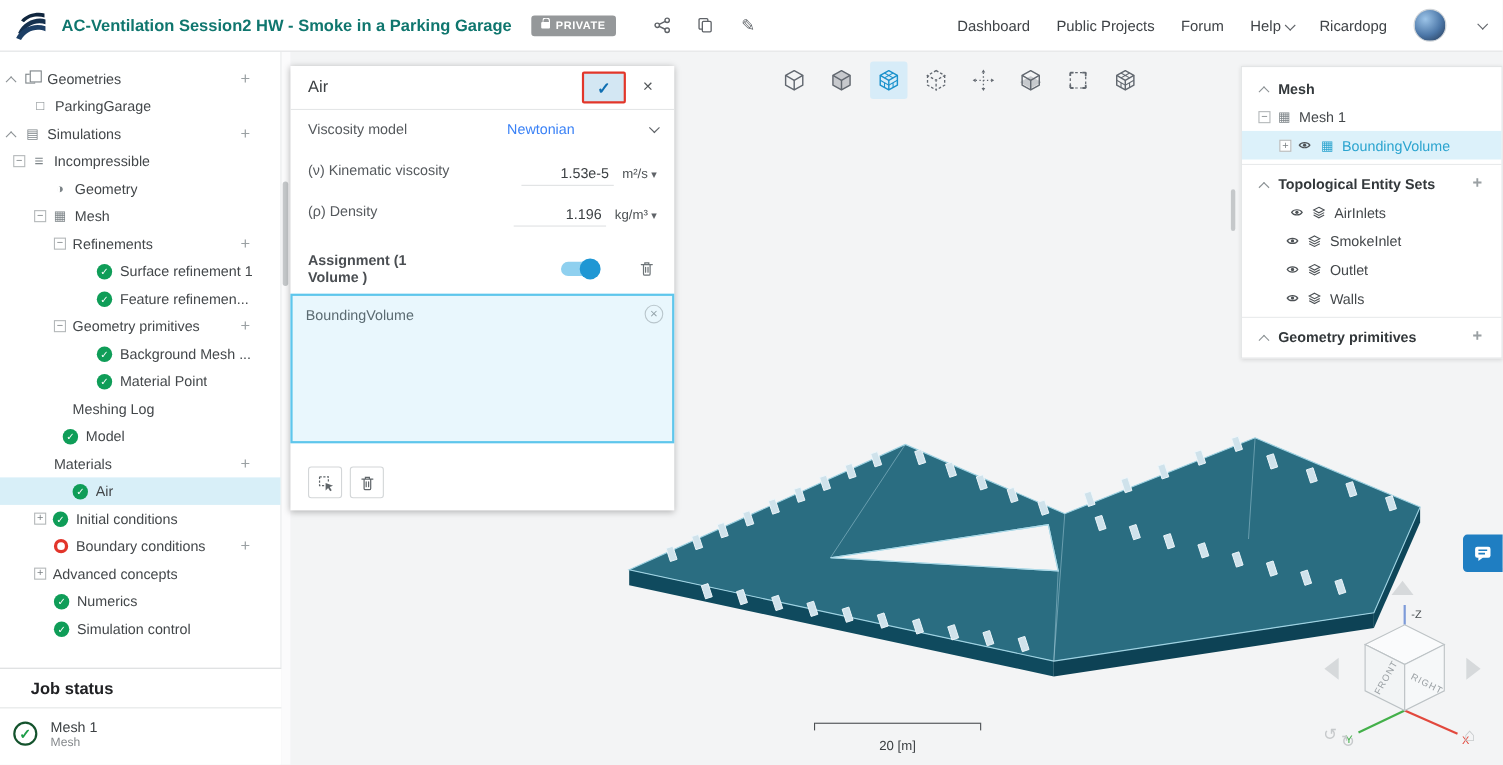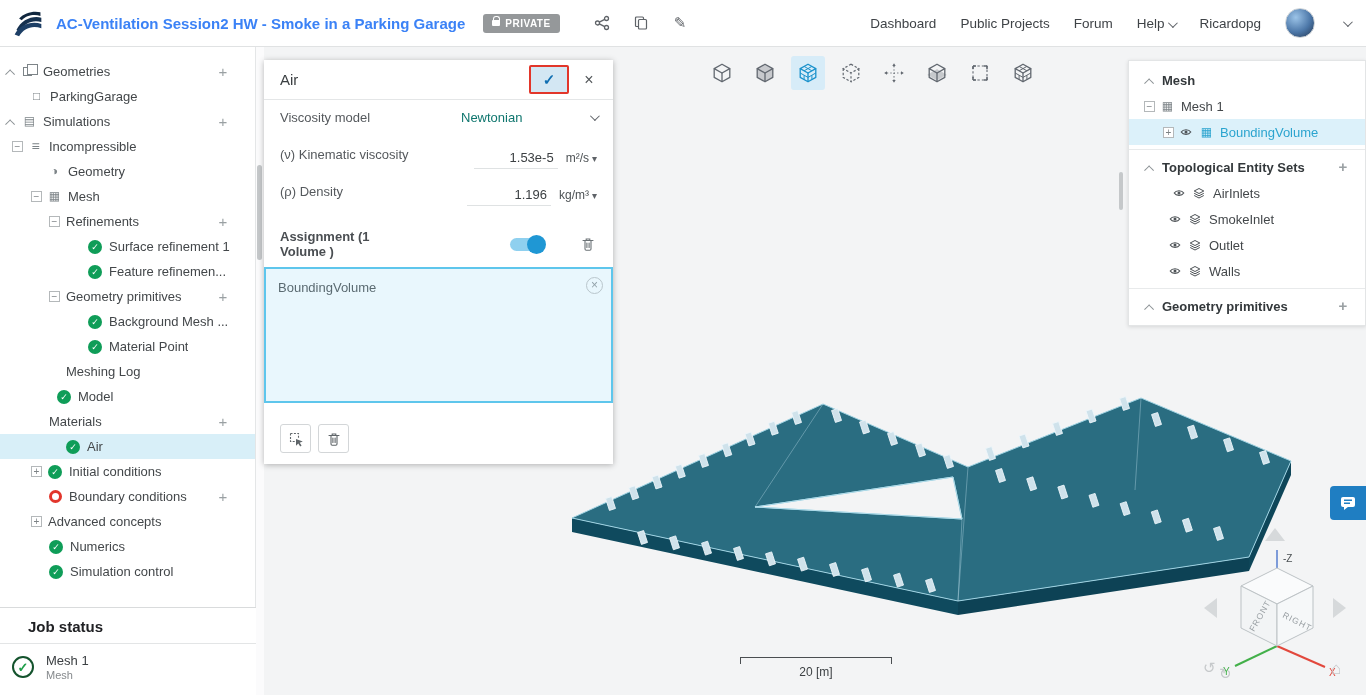--- a/index.html
+++ b/index.html
@@ -4,21 +4,21 @@
 <style>
   * { margin:0; padding:0; box-sizing:border-box; }
   html,body { width:1366px; height:695px; overflow:hidden; background:#f3f4f5;
     font-family:"Liberation Sans", sans-serif; color:#43474a; }
   .abs { position:absolute; }
 
   
   .topbar { position:absolute; left:0; top:0; width:1366px; height:47px; background:#fff;
     border-bottom:1px solid #e0e2e3; display:flex; align-items:center; padding:0 16px 0 12px; z-index:9; }
   .logo { width:32px; height:32px; margin-right:12px; flex:none; }
-  .proj-title { font-size:15px; font-weight:700; color:#3b82f6; white-space:nowrap; }
+  .proj-title { font-size:15px; font-weight:700; color:#0f766e; white-space:nowrap; }
   .badge-private { margin-left:18px; background:#95989a; color:#fff; font-size:10px; font-weight:700;
     letter-spacing:.5px; border-radius:3px; padding:4px 9px; display:flex; align-items:center; flex:none; }
   .lock { display:inline-block; width:8px; height:6px; background:#fff; border-radius:1px; position:relative; margin-right:5px; }
   .lock::before { content:""; position:absolute; left:1.2px; top:-4px; width:5px; height:4px;
     border:1.3px solid #fff; border-bottom:none; border-radius:3px 3px 0 0; }
   .hdr-icons { display:flex; gap:22px; margin-left:34px; color:#5f6368; align-items:center; }
   .hdr-icons .ic { width:17px; height:17px; display:flex; align-items:center; justify-content:center; cursor:pointer; }
   .pencil { font-size:15px; color:#5f6368; }
   .topnav { margin-left:auto; display:flex; align-items:center; gap:24px; font-size:13.5px; color:#3f4347; }
   .topnav a { color:#3f4347; text-decoration:none; cursor:pointer; white-space:nowrap; }
@@ -81,21 +81,21 @@
     border-radius:2px; color:#0f6fb2; font-size:15px; font-weight:700; display:flex; align-items:center;
     justify-content:center; cursor:pointer; }
   .apply-btn::before { content:"\2713"; }
   .close-btn { width:28px; height:28px; margin-left:6px; color:#54585b; font-size:16px; display:flex;
     align-items:center; justify-content:center; cursor:pointer; }
   .close-btn::before { content:"\00D7"; }
   .fields { padding-top:10px; }
   .field { display:flex; align-items:flex-start; justify-content:space-between; padding:0 16px; height:37px;
     font-size:13px; color:#55595d; }
   .selectbox { width:136px; display:flex; align-items:center; justify-content:space-between;
-    color:#0f766e; cursor:pointer; }
+    color:#3b82f6; cursor:pointer; }
   .sel-caret { width:7px; height:7px; border-right:1.4px solid #5f6368; border-bottom:1.4px solid #5f6368;
     transform:rotate(45deg) translateY(-2px); }
   .numwrap { display:flex; align-items:center; gap:8px; }
   .numwrap input { border:none; border-bottom:1px solid #dfe2e3; outline:none; width:84px; text-align:right;
     font-family:"Liberation Sans",sans-serif; font-size:13px; color:#3c4043; padding:3px 4px; background:transparent; }
   .unit { font-size:12px; color:#4c5154; cursor:pointer; white-space:nowrap; }
   .unit::after { content:"\25BE"; margin-left:3px; color:#5f6368; font-size:10px; }
   .assign-row { display:flex; align-items:center; padding:0 16px; height:38px; margin-top:4px;gap:35px; }
   .assign-lbl { font-size:13px; font-weight:700; color:#4a4e52; }
   .toggle { width:34px; height:13px; border-radius:7px; background:#8fd0ef; position:relative;
@@ -117,21 +117,21 @@
   
   .viewport { position:absolute; left:256px; top:47px; right:0; bottom:0; background:#f3f4f5; z-index:1; }
   .gutter { position:absolute; left:256px; top:47px; width:8px; height:648px; background:#fbfbfc; z-index:5; }
   .vtoolbar { position:absolute; left:705px; top:56px; display:flex; gap:9px; z-index:3; }
   .vt-btn { width:34px; height:34px; border-radius:3px; display:flex; align-items:center;
     justify-content:center; color:#626870; cursor:pointer; }
   .vt-btn.active { background:#d7ecf8; color:#1b92cc; }
   .scalebar { position:absolute; left:740px; top:657px; width:152px; z-index:2; }
   .scalebar .bar { height:7px; border-left:1.5px solid #4a4e51; border-right:1.5px solid #4a4e51; position:relative; }
   .scalebar .bar::after { content:""; position:absolute; left:0; right:0; top:0; border-top:1.5px solid #4a4e51; }
-  .scalebar .cap { text-align:center; font-size:12px; color:#3c4043; margin-top:1px; }
+  .scalebar .cap { text-align:center; font-size:12px; color:#3c4043; margin-top:7px; }
   .chatbtn { position:absolute; left:1330px; top:486px; width:36px; height:34px; background:#1f7ec2;
     border-radius:4px 0 0 4px; display:flex; align-items:center; justify-content:center; z-index:6; cursor:pointer; }
 
   
   .rpanel { position:absolute; left:1128px; top:60px; width:238px; background:#fff;
     border:1px solid #e3e5e6; box-shadow:0 1px 4px rgba(0,0,0,.12); z-index:6; padding-bottom:6px; }
   .rrow { height:26px; display:flex; align-items:center; font-size:13px; padding-right:8px; cursor:pointer; white-space:nowrap; }
   .rhead { font-weight:700; color:#33383b; }
   .rrow.hl { background:#dcf1fa; color:#2ba4cf; }
   .rrow.hl .lbl { color:#2ba4cf; }

